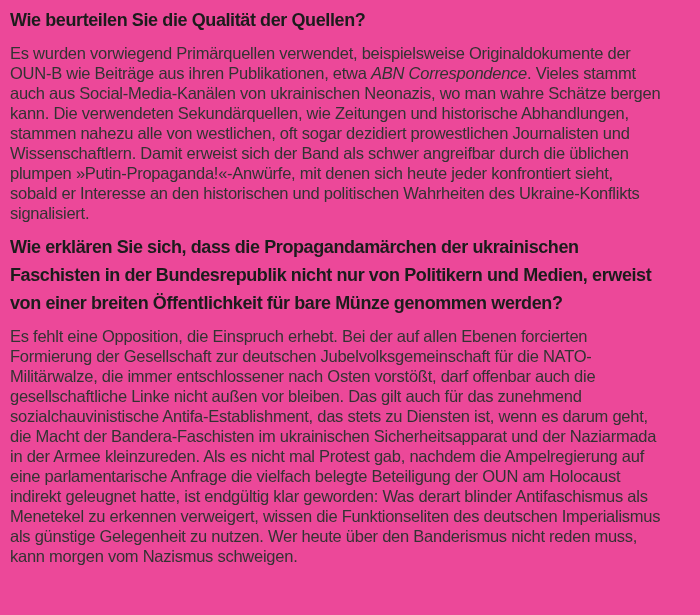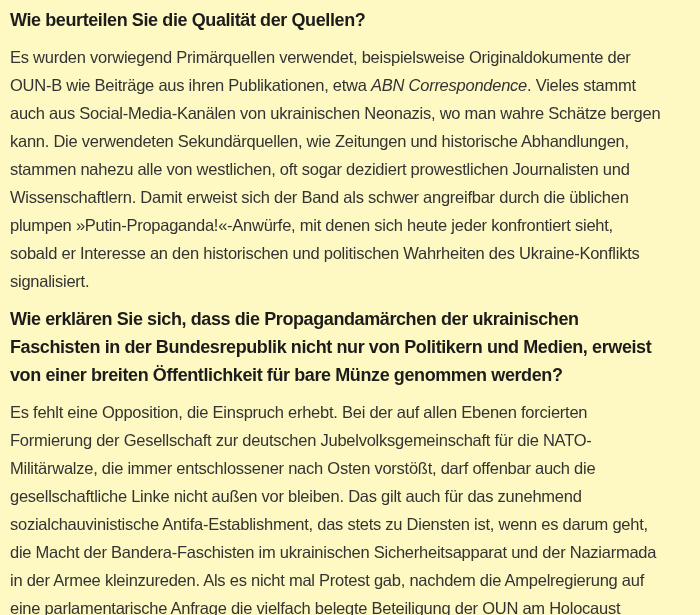--- a/index.html
+++ b/index.html
@@ -5,36 +5,36 @@
   html, body {
     margin: 0;
     padding: 0;
     background: #ffffff;
   }
   .page {
     width: 700px;
     height: 615px;
     box-sizing: border-box;
     padding: 6px 36px 0 10px;
-    background: #fef9c3;
+    background: #ec4899;
     overflow: hidden;
     font-family: "Liberation Sans", "DejaVu Sans", sans-serif;
   }
   .question {
     font-size: 18px;
     font-weight: 700;
     line-height: 28px;
     color: #1c1c1c;
     letter-spacing: -0.4px;
     margin: 0 0 9px 0;
   }
   .answer {
     font-size: 16.5px;
     font-weight: 400;
-    line-height: 28px;
+    line-height: 20px;
     color: #333333;
     letter-spacing: -0.25px;
     margin: 0 0 10px 0;
   }
   .answer em {
     font-style: italic;
   }
 </style>
 </head>
 <body>

